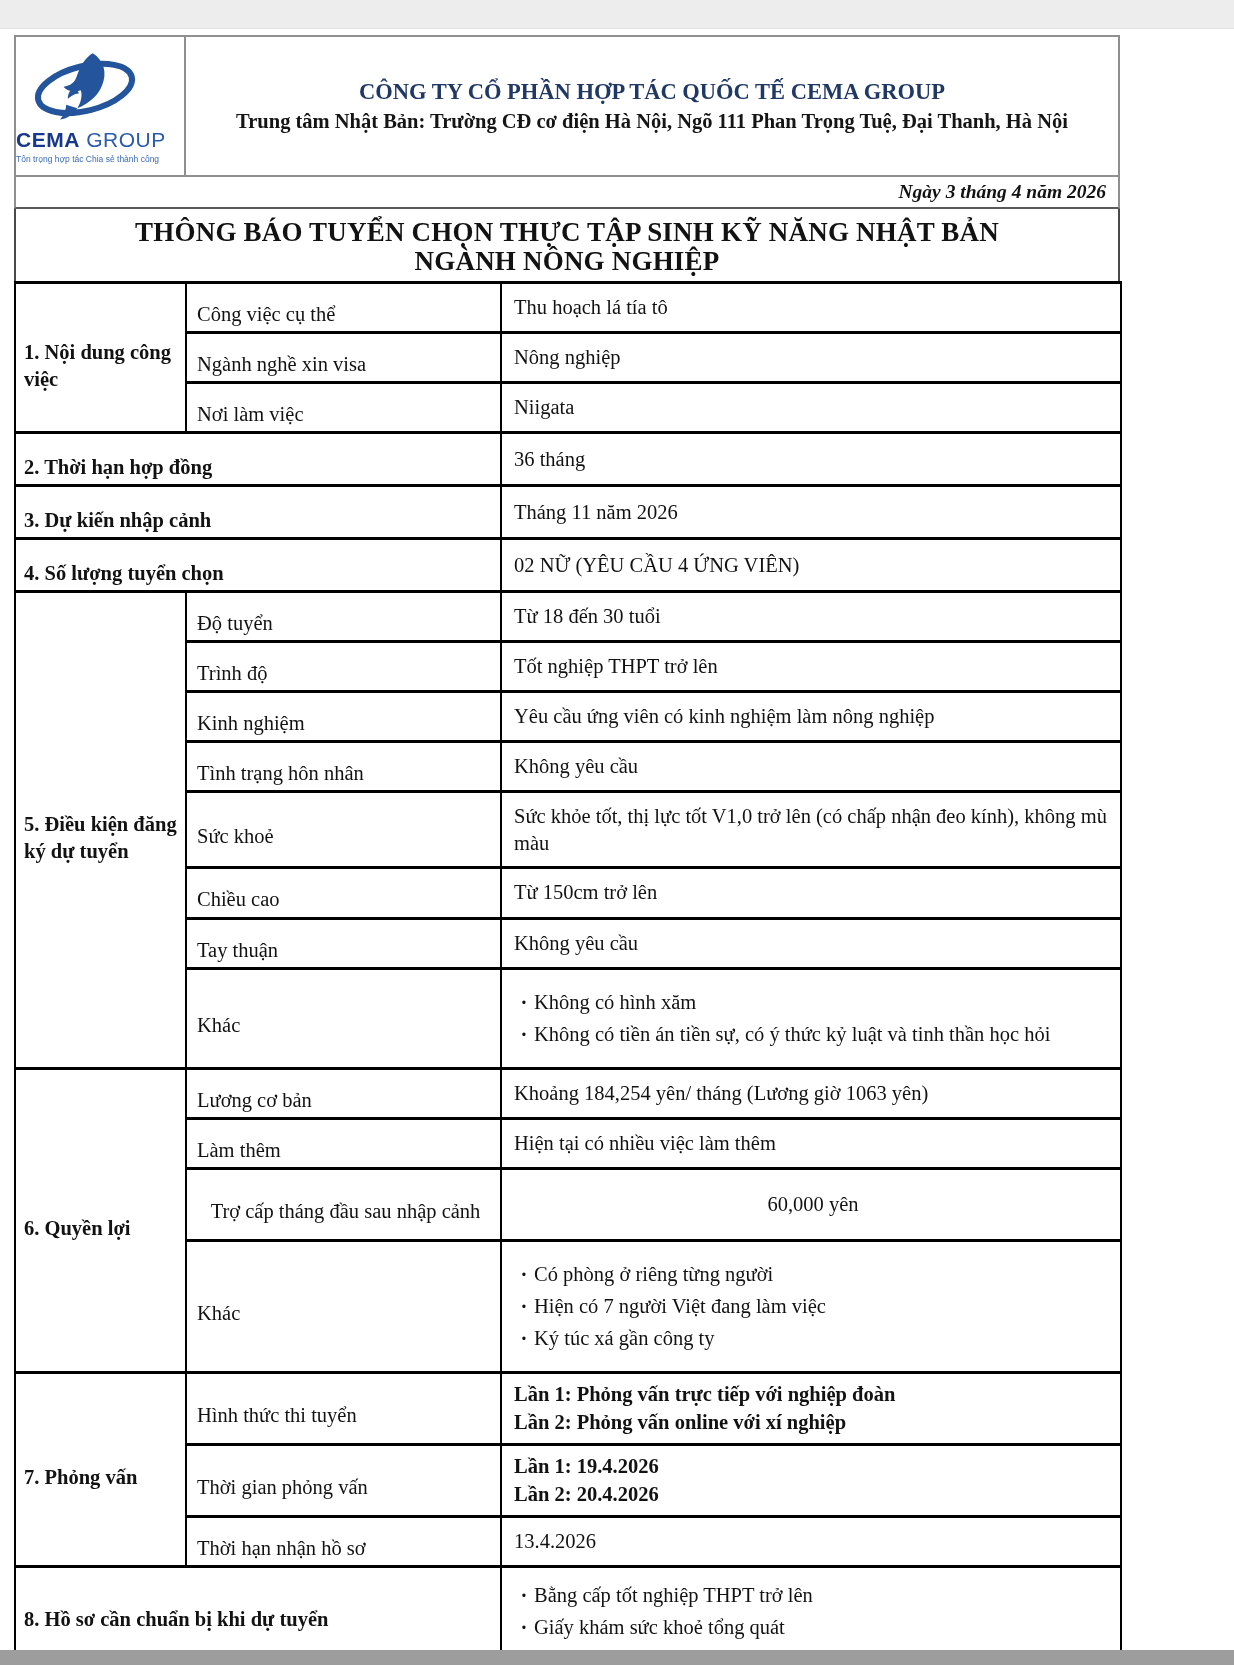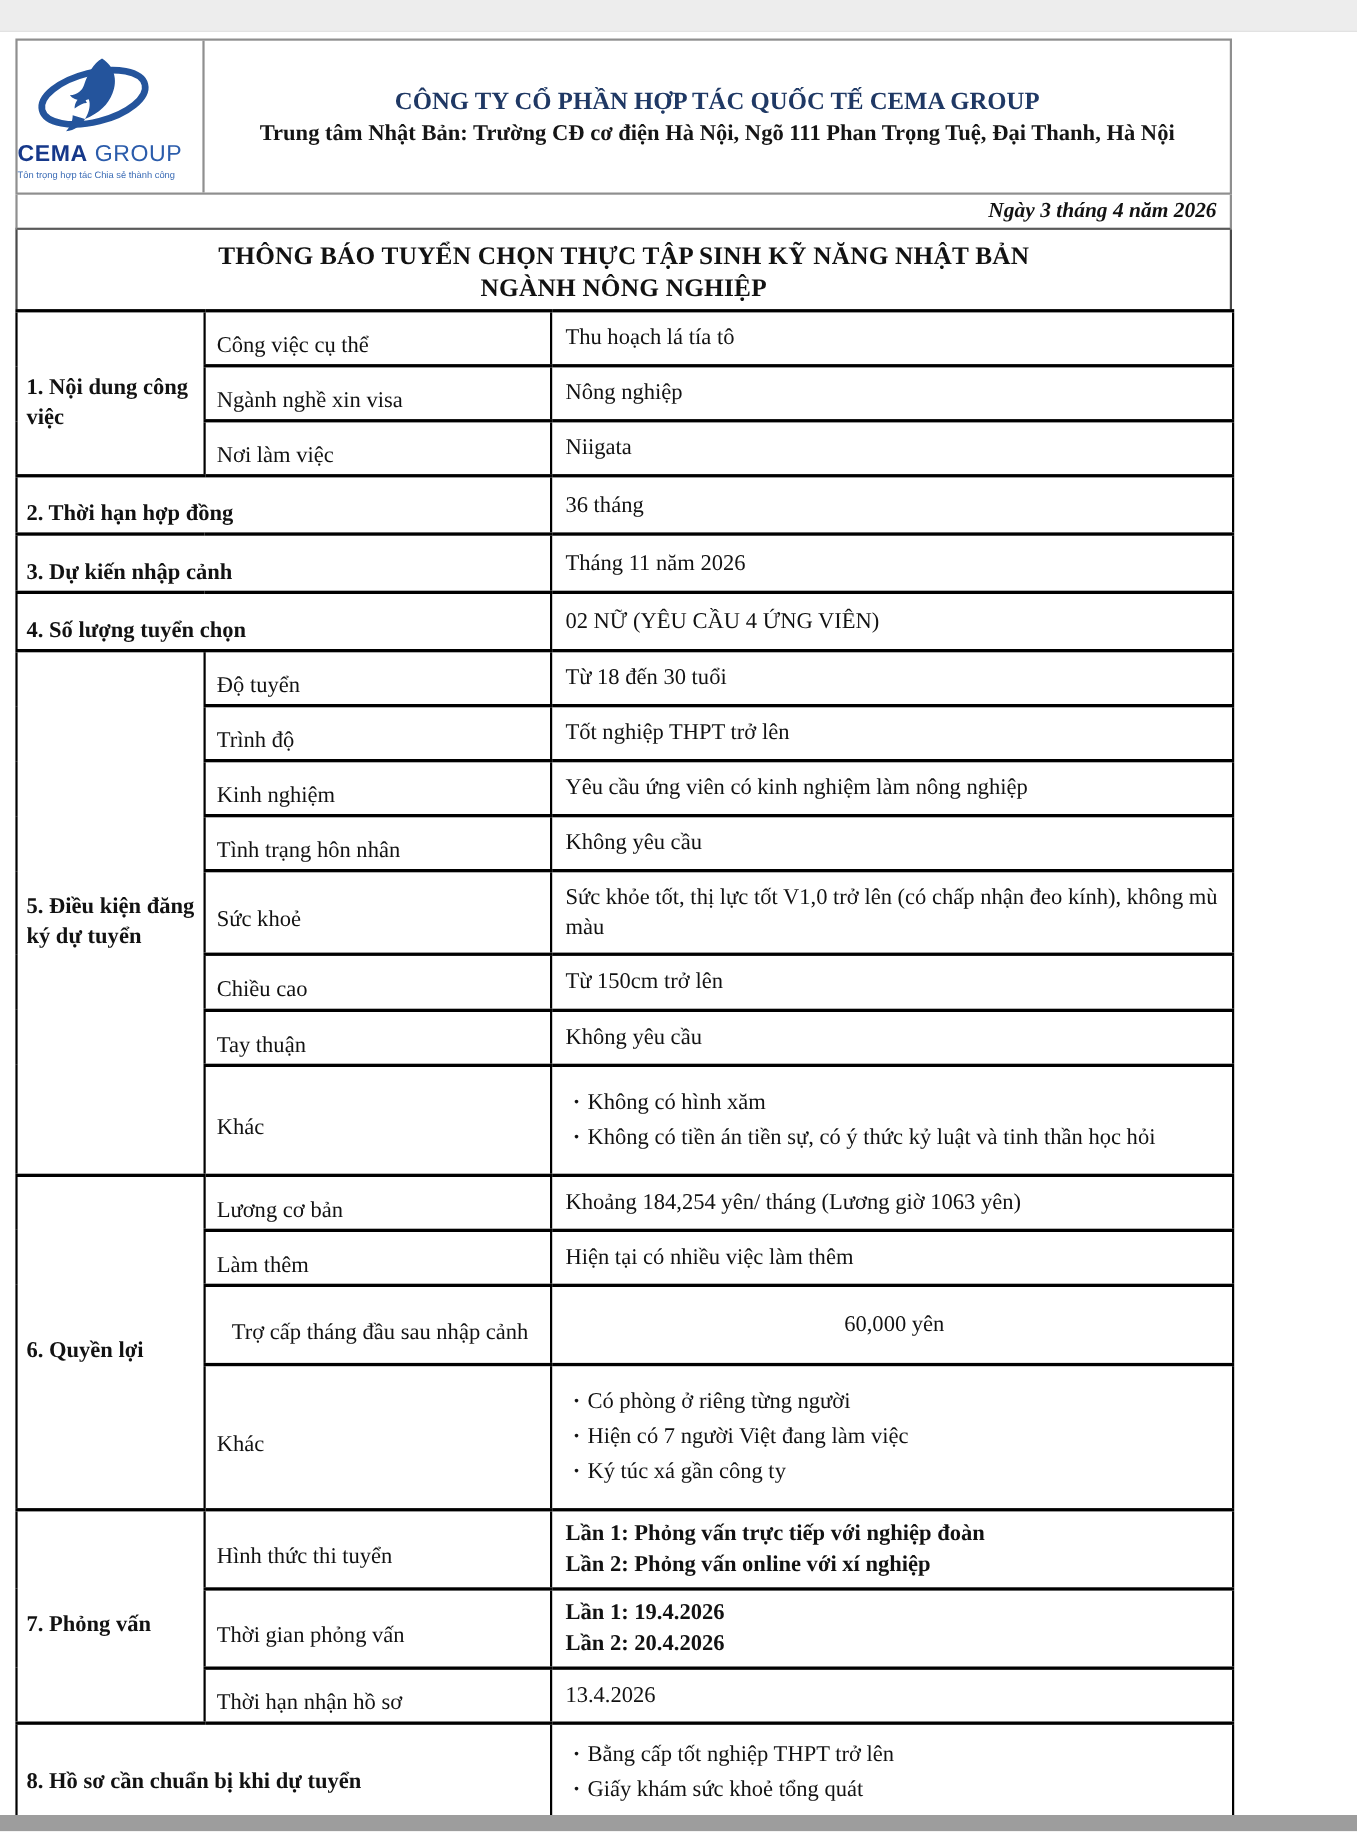--- a/index.html
+++ b/index.html
@@ -26,21 +26,21 @@
   .company-addr { font-weight:bold; font-size:20.5px; color:#151515; }
 
   
   .date-row { height:32px; box-sizing:border-box; border-left:2px solid #8f8f8f; border-right:2px solid #8f8f8f;
               border-bottom:2px solid #5a5a5a; display:flex; align-items:center; justify-content:flex-end;
               padding-right:12px; font-style:italic; font-weight:bold; font-size:19.5px; }
 
   
   .title-box { box-sizing:border-box; border-left:2px solid #4a4a4a; border-right:2px solid #4a4a4a;
                text-align:center; padding:9px 0 5px; }
-  .title-line { font-weight:bold; font-size:23px; line-height:29px; letter-spacing:0.2px; }
+  .title-line { font-weight:bold; font-size:27px; line-height:29px; letter-spacing:0.2px; }
 
   
   table.main { border-collapse:collapse; width:1106px; table-layout:fixed; }
   table.main td { border:2px solid #000; border-top-width:3px; border-bottom-width:3px;
                   vertical-align:middle; font-size:20.5px; line-height:1.32; box-sizing:border-box; overflow:hidden; }
   .c1 { font-weight:bold; padding:20px 6px 3px 8px;margin-left:21px; }
   .c2 { padding:17px 6px 3px 10px; }
   .c3 { padding:3px 8px 3px 12px; }
   .rs  { height:44px; }
   .rmed{ height:76px; }

